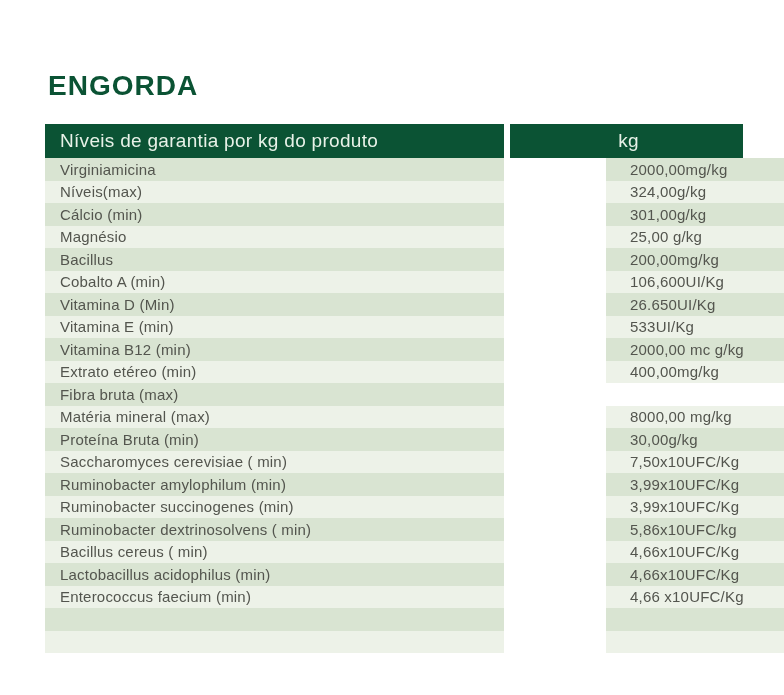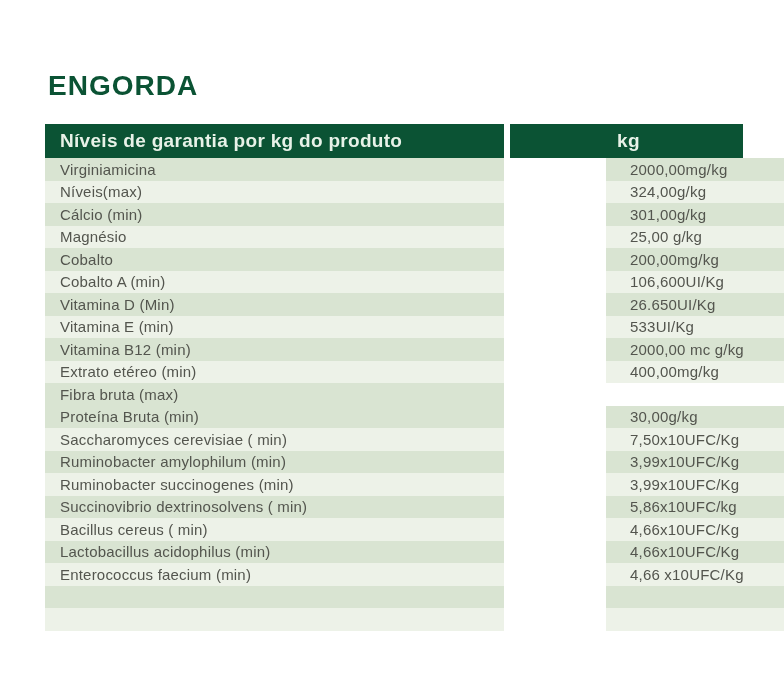--- a/index.html
+++ b/index.html
@@ -12,21 +12,21 @@
 
   .title{
     position:absolute;left:48px;top:70px;
     font-size:28px;font-weight:800;letter-spacing:1px;
     color:var(--title-color,#0b5334);
   }
 
   .table{
     position:absolute;left:45px;top:124px;width:698px;
   }
-  .hrow{display:flex;height:34px;font-weight:bold;}
+  .hrow{display:flex;height:34px;}
   .header-cell{
     background:var(--header-bg,#0b5334);
     color:var(--header-fg,#e8f2e8);
     font-size:19px;letter-spacing:0.3px;
     display:flex;align-items:center;
   }
   .col-gap{width:6px;background:#ffffff;flex:0 0 6px;}
   .cell-label{width:459px;flex:0 0 459px;box-sizing:border-box;padding-left:15px;}
   .cell-value{width:233px;flex:0 0 233px;box-sizing:border-box;padding-left:24px;}
   .header-unit{justify-content:center;padding-left:4px;}
@@ -71,21 +71,21 @@
           <div class="cell cell-label">Cálcio (min)</div>
           <div class="col-gap"></div>
           <div class="cell cell-value">301,00g/kg</div>
         </div>
         <div class="row row-b">
           <div class="cell cell-label">Magnésio</div>
           <div class="col-gap"></div>
           <div class="cell cell-value">25,00 g/kg</div>
         </div>
         <div class="row row-a">
-          <div class="cell cell-label">Cobalto</div>
+          <div class="cell cell-label">Bacillus</div>
           <div class="col-gap"></div>
           <div class="cell cell-value">200,00mg/kg</div>
         </div>
         <div class="row row-b">
           <div class="cell cell-label">Cobalto A (min)</div>
           <div class="col-gap"></div>
           <div class="cell cell-value">106,600UI/Kg</div>
         </div>
         <div class="row row-a">
           <div class="cell cell-label">Vitamina D (Min)</div>
@@ -104,20 +104,25 @@
         </div>
         <div class="row row-b">
           <div class="cell cell-label">Extrato etéreo (min)</div>
           <div class="col-gap"></div>
           <div class="cell cell-value">400,00mg/kg</div>
         </div>
         <div class="row row-a">
           <div class="cell cell-label">Fibra bruta (max)</div>
           <div class="col-gap"></div>
         </div>
+        <div class="row row-b">
+          <div class="cell cell-label">Matéria mineral (max)</div>
+          <div class="col-gap"></div>
+          <div class="cell cell-value">8000,00 mg/kg</div>
+        </div>
         <div class="row row-a">
           <div class="cell cell-label">Proteína Bruta (min)</div>
           <div class="col-gap"></div>
           <div class="cell cell-value">30,00g/kg</div>
         </div>
         <div class="row row-b">
           <div class="cell cell-label">Saccharomyces cerevisiae ( min)</div>
           <div class="col-gap"></div>
           <div class="cell cell-value">7,50x10UFC/Kg</div>
         </div>
@@ -125,21 +130,21 @@
           <div class="cell cell-label">Ruminobacter amylophilum (min)</div>
           <div class="col-gap"></div>
           <div class="cell cell-value">3,99x10UFC/Kg</div>
         </div>
         <div class="row row-b">
           <div class="cell cell-label">Ruminobacter succinogenes (min)</div>
           <div class="col-gap"></div>
           <div class="cell cell-value">3,99x10UFC/Kg</div>
         </div>
         <div class="row row-a">
-          <div class="cell cell-label">Succinovibrio dextrinosolvens ( min)</div>
+          <div class="cell cell-label">Ruminobacter dextrinosolvens ( min)</div>
           <div class="col-gap"></div>
           <div class="cell cell-value">5,86x10UFC/kg</div>
         </div>
         <div class="row row-b">
           <div class="cell cell-label">Bacillus cereus ( min)</div>
           <div class="col-gap"></div>
           <div class="cell cell-value">4,66x10UFC/Kg</div>
         </div>
         <div class="row row-a">
           <div class="cell cell-label">Lactobacillus acidophilus (min)</div>

